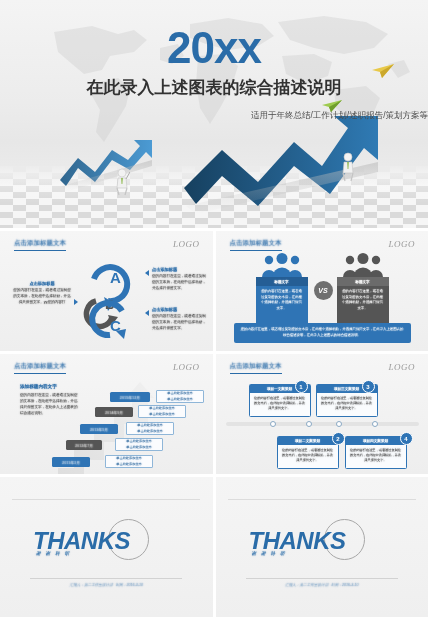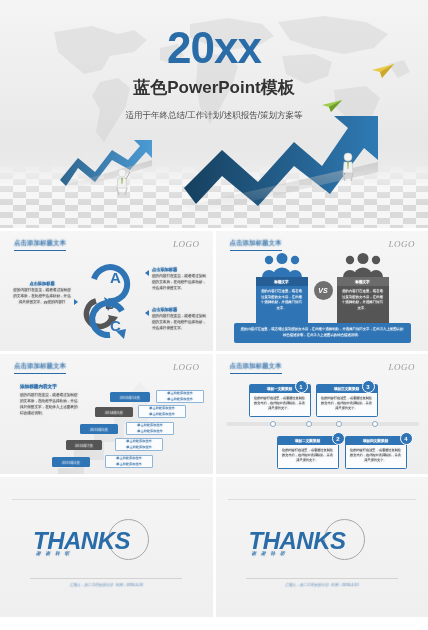--- a/index.html
+++ b/index.html
@@ -38,21 +38,21 @@
     text-align:center; font-size:44px; font-weight:bold;
     color:#2a6ca8; letter-spacing:-1px; line-height:1; z-index:5;
   }
   .hero-sub {
     position:absolute; top:76px; left:0; width:100%;
     text-align:center; font-size:17px; font-weight:bold;
     color:#323232; z-index:5;
   }
   .hero-desc {
     position:absolute; top:110px; left:0; width:100%;
-    text-align:center; font-size:8.5px; color:#4a4a4a; z-index:5;
+    text-align:right; font-size:8.5px; color:#4a4a4a; z-index:5;
   }
   .arrow-svg { position:absolute; left:0; top:0; width:428px; height:228px; z-index:4; }
   .plane { position:absolute; z-index:6; }
 
   
   .grid-row { display:flex; gap:3px; margin-top:3px; }
   .slide {
     position:relative; width:212.5px; height:120px;
     background:linear-gradient(to bottom,#f6f6f6,#eeeeee);
     overflow:hidden;
@@ -233,21 +233,21 @@
       <path d="M12,11 L16,4" stroke="#9a9a9a" stroke-width=".8"></path>
     </svg>
     <svg class="plane" style="left:340px;top:152px;width:16px;height:30px;" viewBox="0 0 16 30">
       <circle cx="8" cy="5" r="4" fill="#f4f4f4" stroke="#c8c8c8" stroke-width=".6"></circle>
       <path d="M4,10 L12,10 L13,21 L3,21 Z" fill="#f1f1f1" stroke="#c4c4c4" stroke-width=".6"></path>
       <path d="M7.2,10 L8.8,10 L8.4,17 L7.6,17 Z" fill="#8cb84a"></path>
       <path d="M3,21 L5,29 M13,21 L11,29" stroke="#c4c4c4" stroke-width="1.2" fill="none"></path>
     </svg>
 
     <div class="hero-title">20xx</div>
-    <div class="hero-sub">蓝色PowerPoint模板</div>
+    <div class="hero-sub">在此录入上述图表的综合描述说明</div>
     <div class="hero-desc">适用于年终总结/工作计划/述职报告/策划方案等</div>
   </div>
 
   <div class="grid-row">
 
     <div class="slide">
       <div class="slide-title blur-b">点击添加标题文本</div>
       <div class="slide-logo">LOGO</div>
 
       <svg class="abc-svg" viewBox="0 0 70 90">

